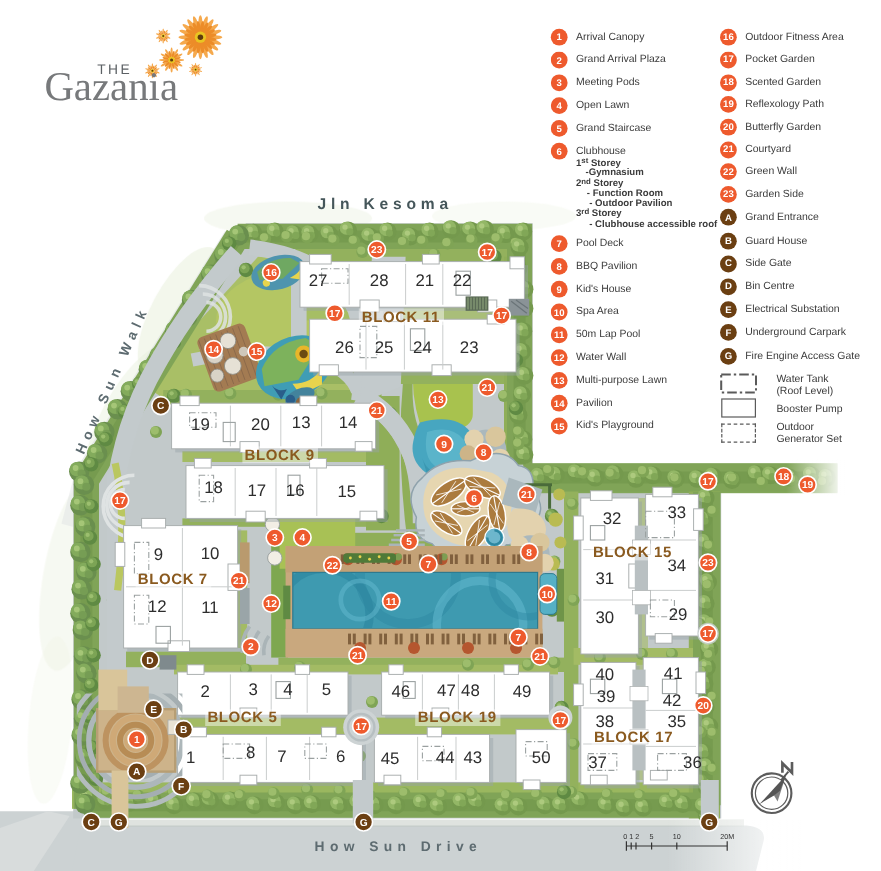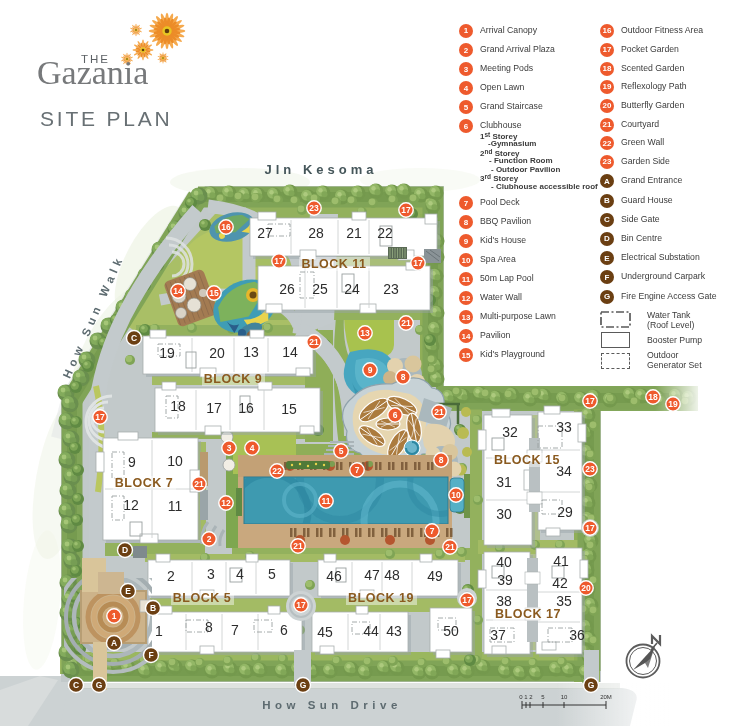--- a/index.html
+++ b/index.html
@@ -1345,21 +1345,20 @@
         <ellipse cx="0" cy="-2.6" rx="0.5" ry="1.6" fill="#ec8c28" transform="rotate(342 0 0)"></ellipse>
         <circle r="1.5" fill="#e9c522"></circle>
         <circle r="0.7" fill="#5f3a0e"></circle>
       </g>
 </svg>
 
 <div class="abs" style="left:81px;top:53px;font-size:11.5px;font-weight:normal;color:#5c6165;letter-spacing:2px">THE</div>
 
 <div class="abs" style="left:37px;top:54px;font-family:'Liberation Serif',serif;font-size:34px;color:#77797b">Gazania</div>
 
-<div class="abs" style="left:40px;top:107px;font-size:21px;color:#687074;letter-spacing:2.8px">SITE PLAN</div>
 
 <div class="li" style="left:459px;top:23.5px">
       <div class="ci">1</div>
       <div class="lt">Arrival Canopy</div>
     </div>
 
 <div class="li" style="left:459px;top:43.0px">
       <div class="ci">2</div>
       <div class="lt">Grand Arrival Plaza</div>
     </div>

